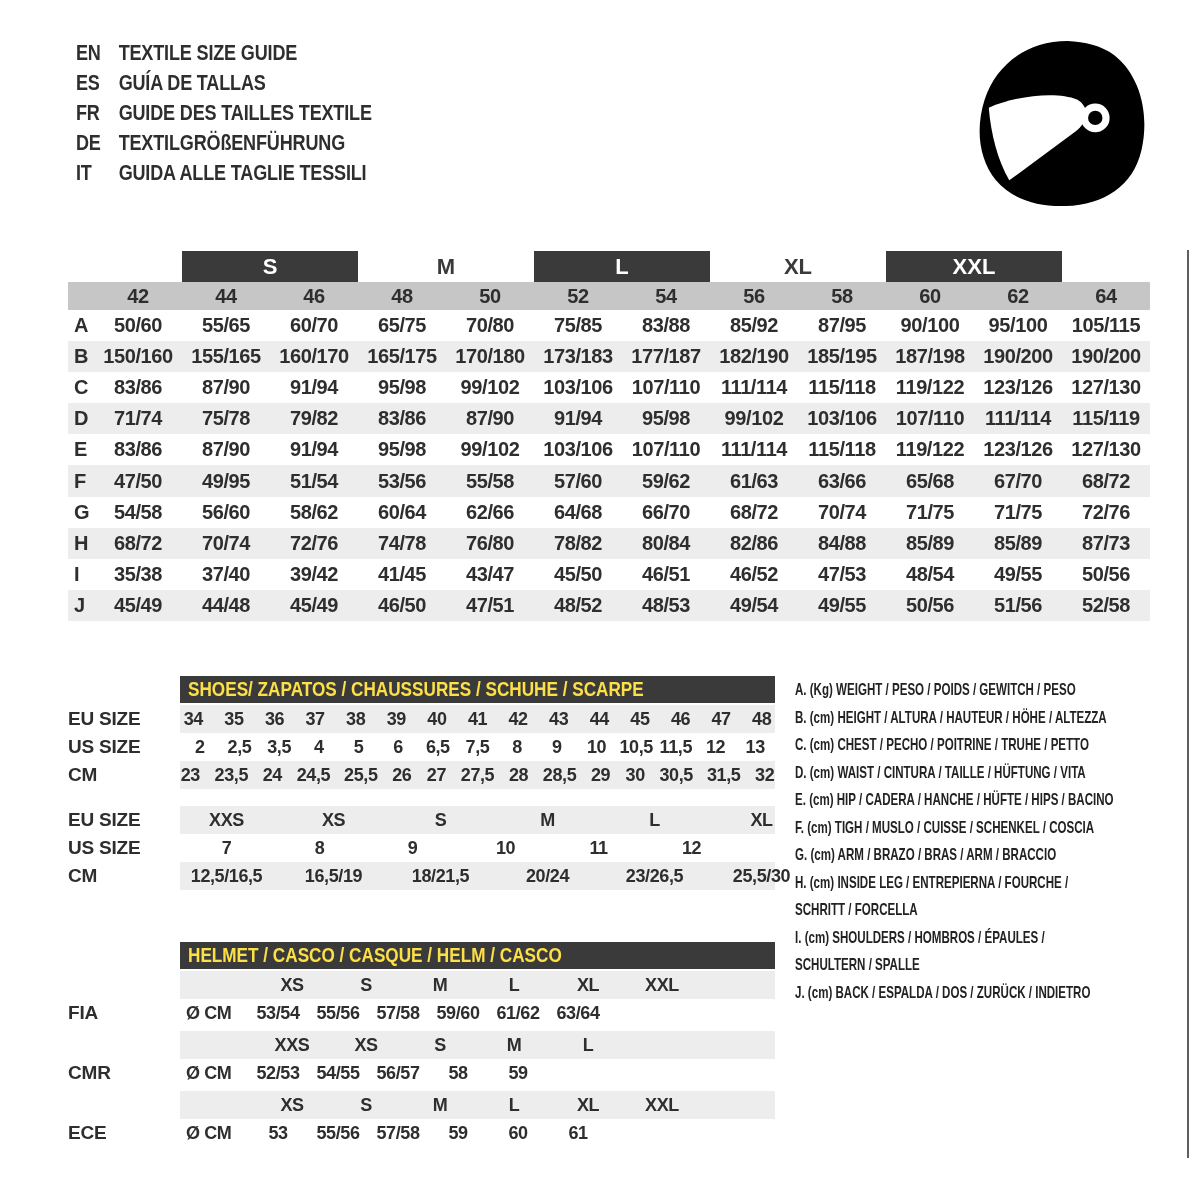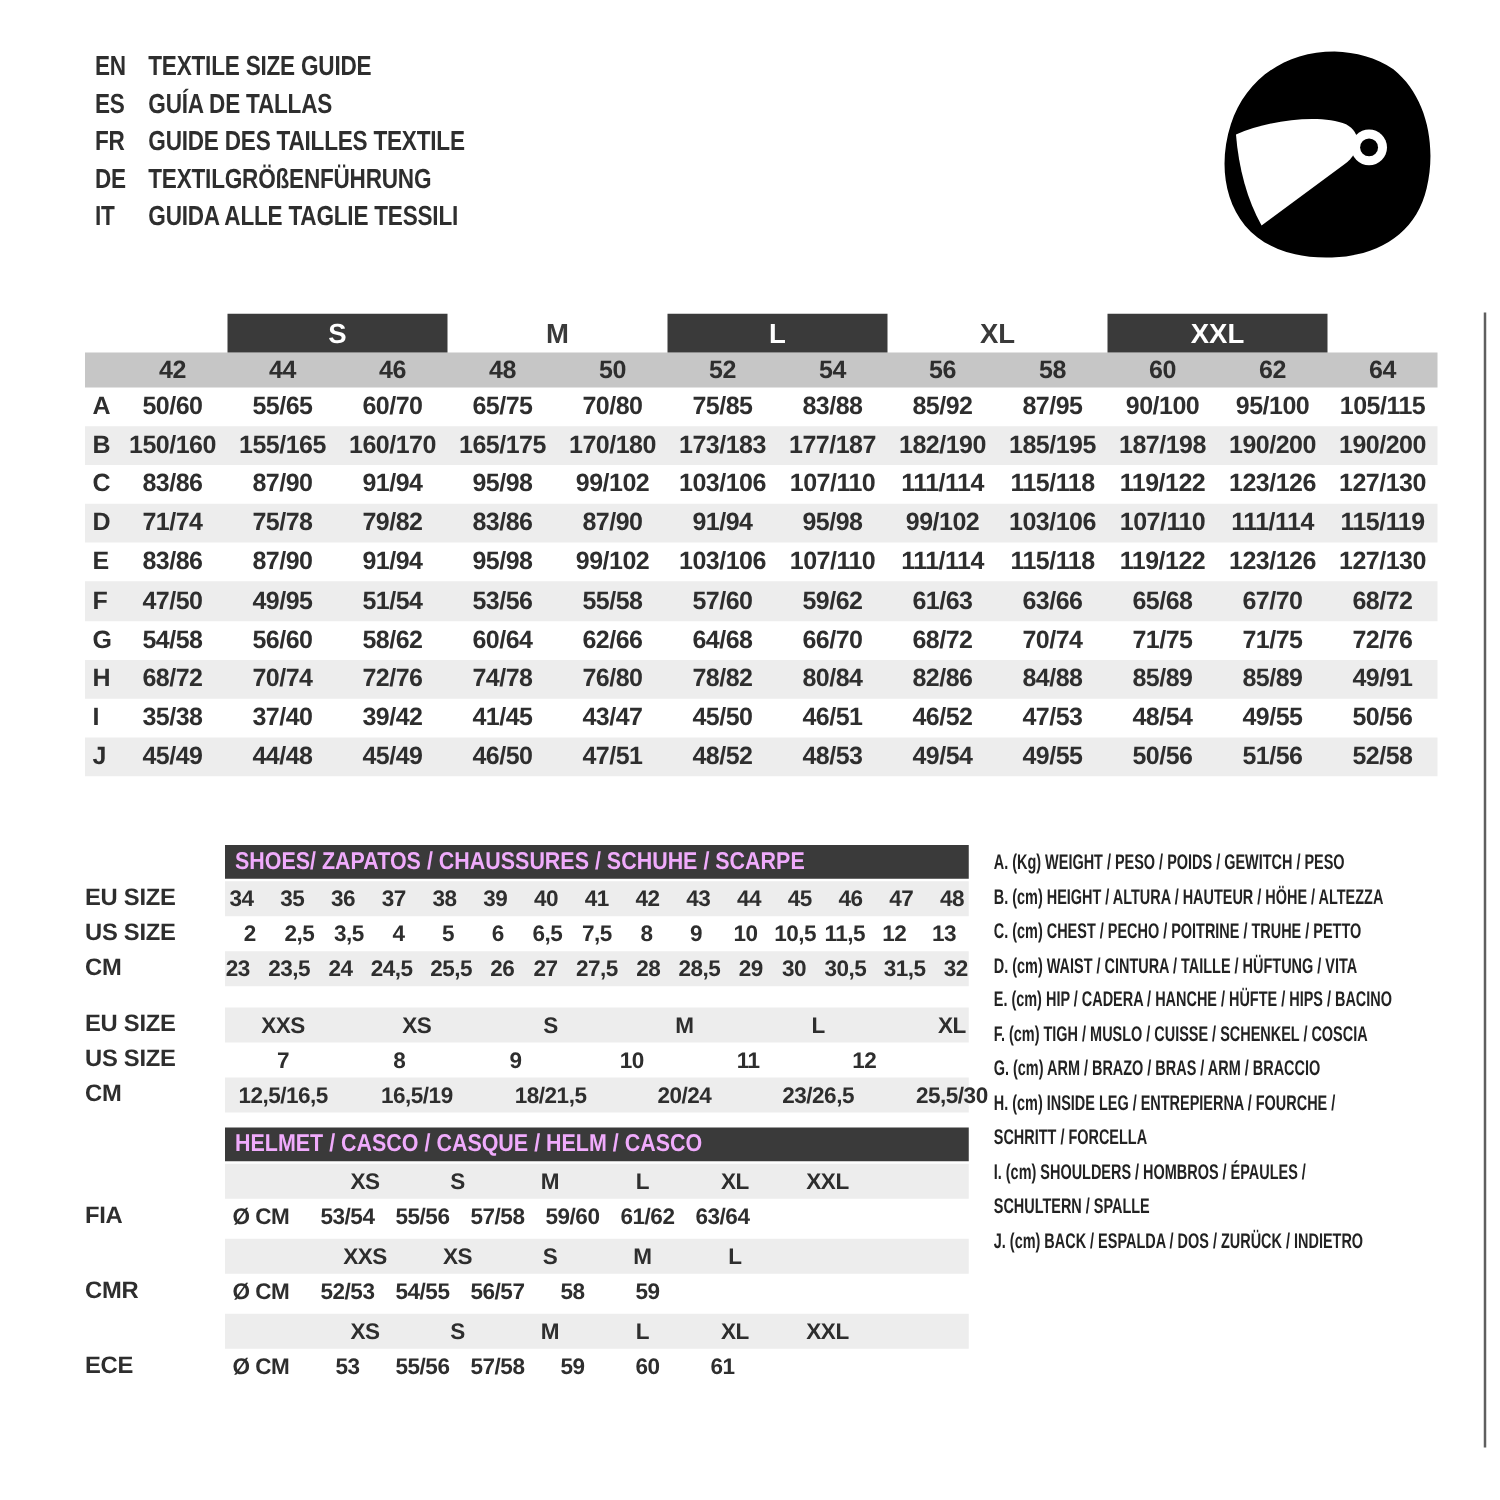--- a/index.html
+++ b/index.html
@@ -20,21 +20,21 @@
   .gcell{height:31px;display:flex;align-items:center;justify-content:center;font-size:22px;color:#3a3a3a;}
   .gdark{background:#3a3a3a;color:#fff;}
   .mt-sizes{height:28px;background:#c6c6c6;}
   .mt-sizes .cell{font-size:20px;}
   .mt-body .mt-row{height:31.1px;}
   .cell{text-align:center;font-size:20px;letter-spacing:-0.4px;}
   .row-label{text-align:left;padding-left:6px;font-size:20px;}
   .stripe{background:#ededed;}
   
   .section{position:absolute;left:68px;}
-  .sec-bar{margin-left:112px;width:587px;height:27px;background:#3a3a3a;color:#f0abfc;
+  .sec-bar{margin-left:112px;width:587px;height:27px;background:#3a3a3a;color:#fde047;
            display:flex;align-items:center;padding-left:8px;font-size:19.5px;margin-bottom:2px;}
   .condense{display:inline-block;white-space:nowrap;transform:scaleX(0.88);transform-origin:0 50%;}
   .sec-row{position:relative;margin-left:112px;width:595px;height:28px;display:grid;align-items:center;}
   .sec-row.shaded{background:#ededed;gap:14px;}
   .sec-row.gap{margin-bottom:4px;}
   .sec-label{position:absolute;left:-112px;top:0;height:100%;display:flex;align-items:center;
              font-size:19px;letter-spacing:-0.2px;white-space:nowrap;}
   .vcell{text-align:center;font-size:18px;letter-spacing:-0.4px;}
   .ucell{text-align:left;padding-left:6px;font-size:18px;letter-spacing:-0.4px;}
   
@@ -216,21 +216,21 @@
           <div class="cell">70/74</div>
           <div class="cell">72/76</div>
           <div class="cell">74/78</div>
           <div class="cell">76/80</div>
           <div class="cell">78/82</div>
           <div class="cell">80/84</div>
           <div class="cell">82/86</div>
           <div class="cell">84/88</div>
           <div class="cell">85/89</div>
           <div class="cell">85/89</div>
-          <div class="cell">49/91</div>
+          <div class="cell">87/73</div>
         </div>
         <div class="mt-row">
           <div class="cell row-label">I</div>
           <div class="cell">35/38</div>
           <div class="cell">37/40</div>
           <div class="cell">39/42</div>
           <div class="cell">41/45</div>
           <div class="cell">43/47</div>
           <div class="cell">45/50</div>
           <div class="cell">46/51</div>
@@ -345,21 +345,21 @@
           <div class="vcell">12,5/16,5</div>
           <div class="vcell">16,5/19</div>
           <div class="vcell">18/21,5</div>
           <div class="vcell">20/24</div>
           <div class="vcell">23/26,5</div>
           <div class="vcell">25,5/30</div>
         </div>
       </div>
   </div>
 
-  <div class="section" style="top:902px;">
+  <div class="section" style="top:942px;">
     <div class="sec-bar">
       <span class="condense">HELMET / CASCO / CASQUE / HELM / CASCO</span>
     </div>
     <div>
         <div class="sec-row shaded" style="grid-template-columns: 68px repeat(6, 60px);">
           <div class="ucell"></div>
           <div class="vcell">XS</div>
           <div class="vcell">S</div>
           <div class="vcell">M</div>
           <div class="vcell">L</div>

